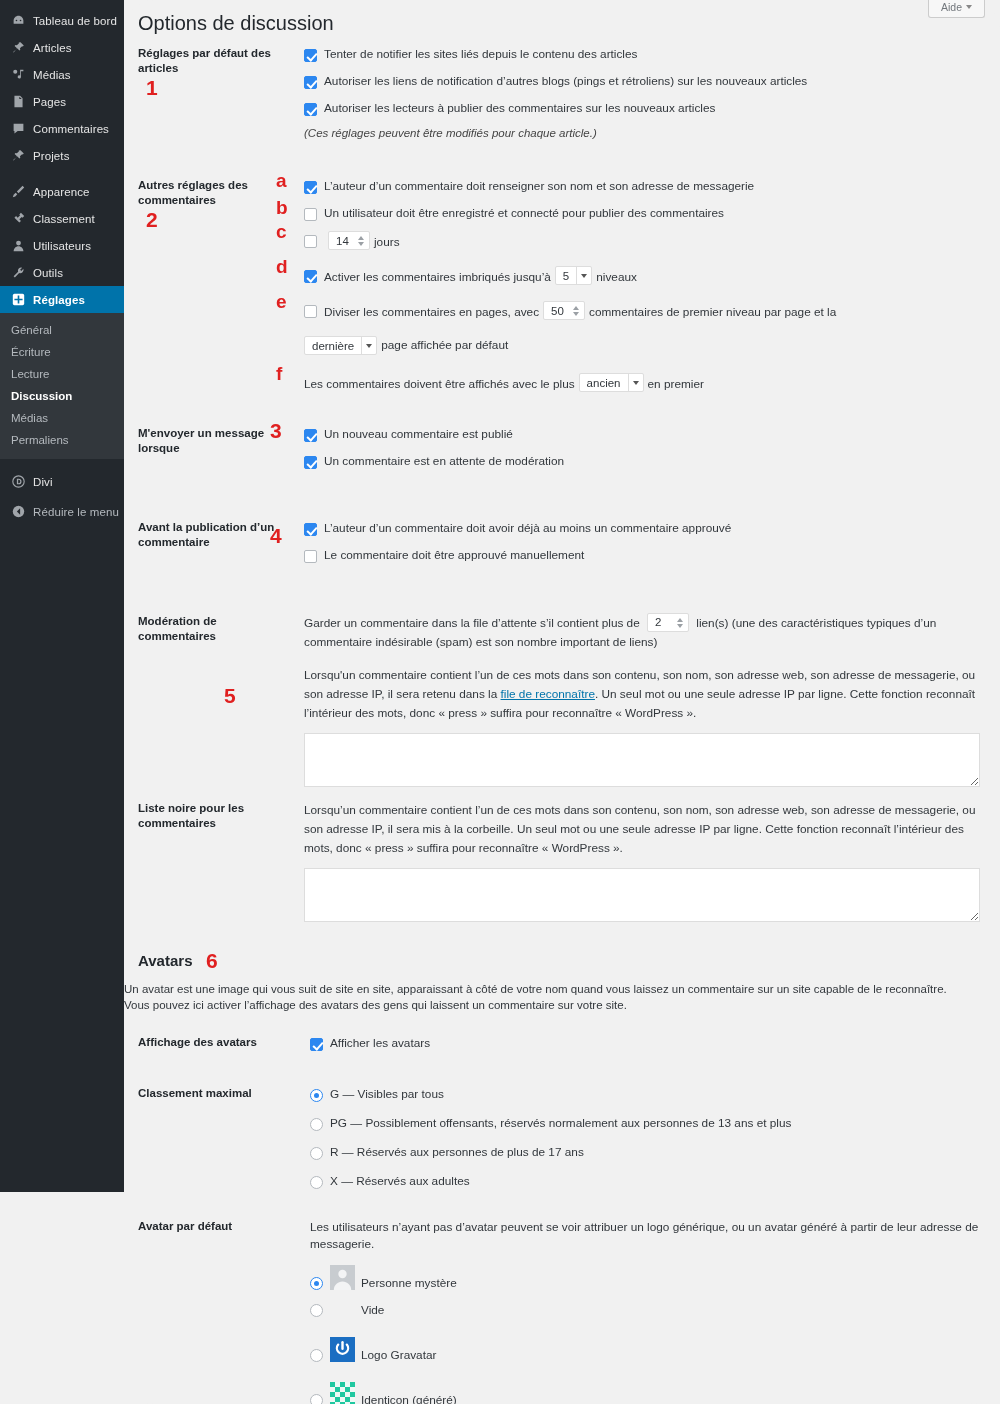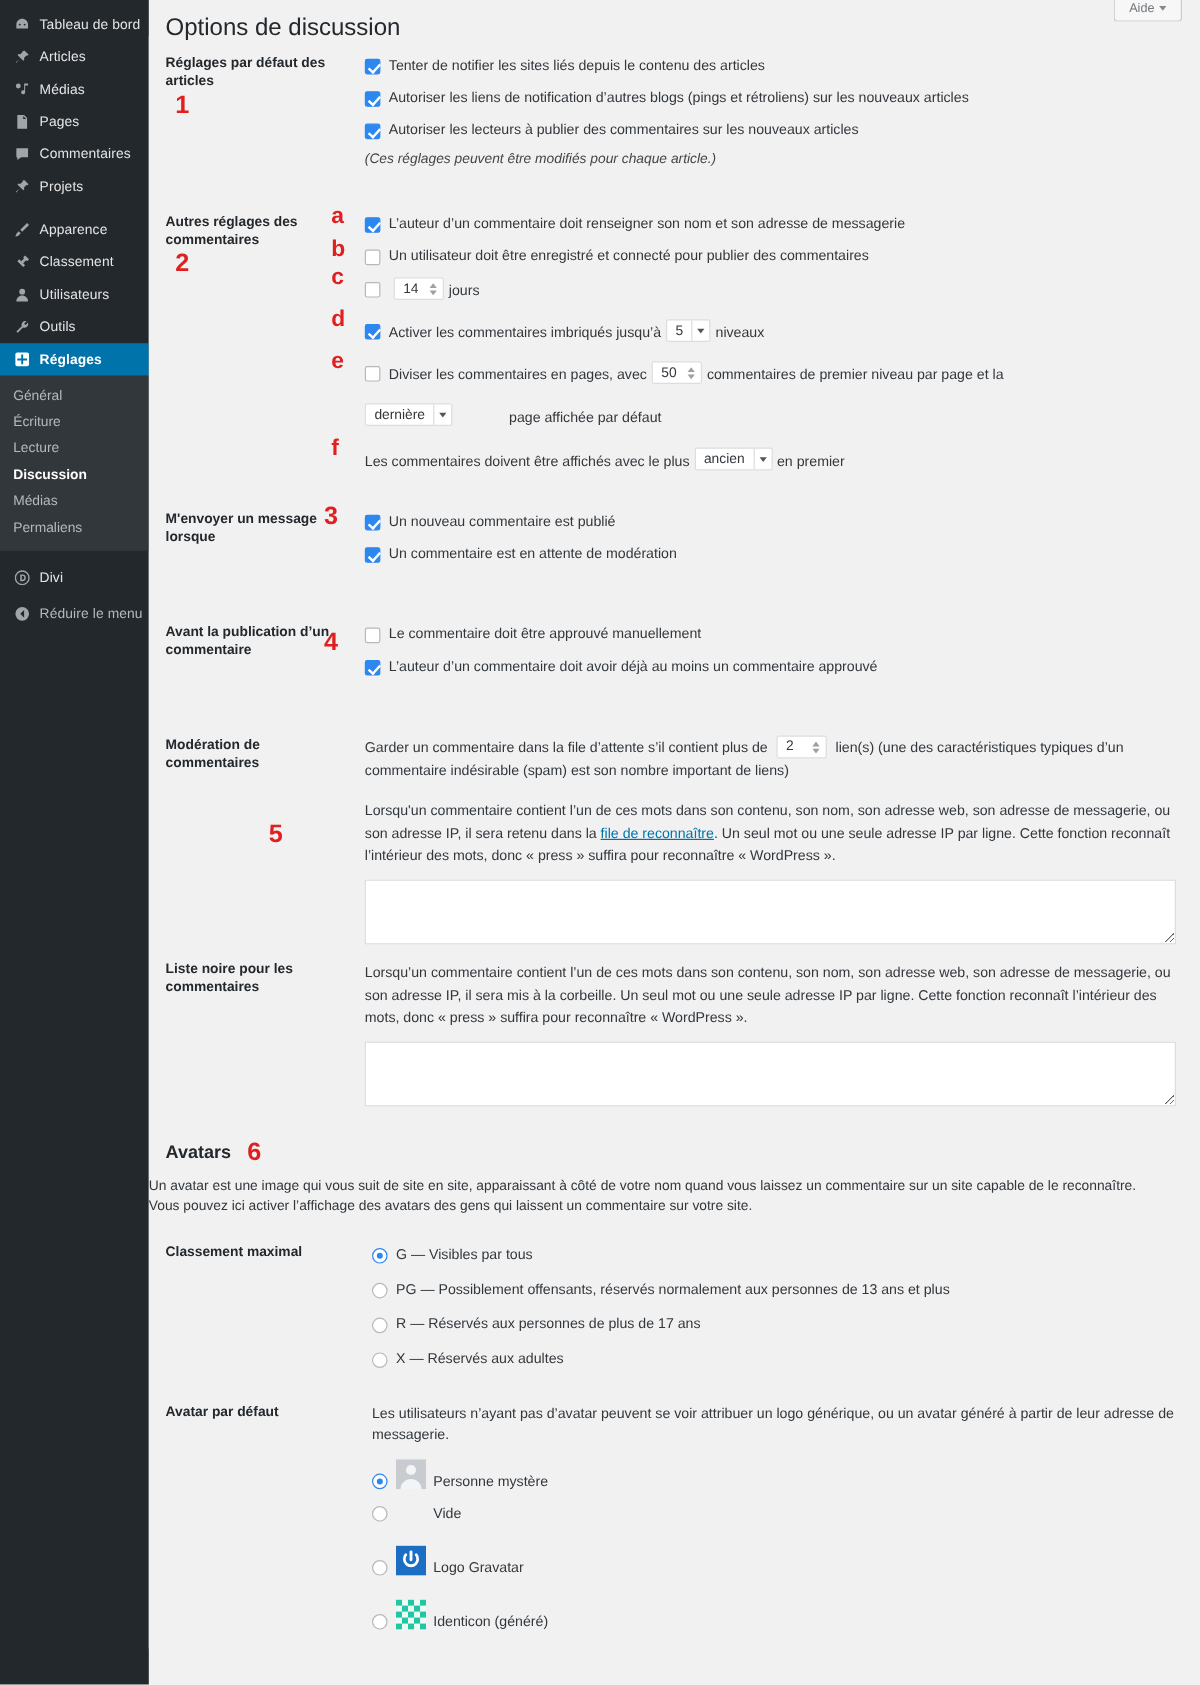--- a/index.html
+++ b/index.html
@@ -14,21 +14,21 @@
     height: 1404px;
     background: #f1f1f1;
     overflow: hidden;
   }
 
   
   #sidebar {
     position: absolute;
     left: 0; top: 0;
     width: 124px;
-    height: 1404px;
+    height: 1192px;
     background: #23282d;
     color: #eee;
     font-size: 11.5px;
   }
   .menu-top { padding-top: 7px; }
   .menu-item {
     display: flex;
     align-items: center;
     height: 27px;
     padding-left: 8px;
@@ -571,21 +571,21 @@
             <span class="numfield">
               <span class="nv">50</span>
               <span class="spin">
                   <i class="up"></i>
                   <i class="dn"></i>
                 </span>
             </span>
             <span>commentaires de premier niveau par page et la</span>
           </div>
 
-          <div class="cbline" style="align-items:flex-end;margin-bottom:18px;gap:43px;">
+          <div class="cbline" style="align-items:flex-start;margin-bottom:18px;">
             <span class="selfield" style="margin-left:0">
               <span class="sv">dernière</span>
               <span class="sarrow">
                   <i></i>
                 </span>
             </span>
             <span>page affichée par défaut</span>
           </div>
 
           <div class="cbline" style="align-items:center;margin-bottom:0;position:relative">
@@ -620,26 +620,26 @@
         </div>
       </div>
 
       <div class="row" style="min-height:70px; margin-top:24px">
         <div class="th">
           <span>Avant la publication d’un commentaire</span>
           <span class="annot annot-num" style="left:146px; top:8px;">4</span>
         </div>
         <div class="td">
           <div class="cbline">
+            <span class="cb checked"></span>
+            <span class="lbl">L’auteur d’un commentaire doit avoir déjà au moins un commentaire approuvé</span>
+          </div>
+          <div class="cbline">
             <span class="cb"></span>
             <span class="lbl">Le commentaire doit être approuvé manuellement</span>
-          </div>
-          <div class="cbline">
-            <span class="cb checked"></span>
-            <span class="lbl">L’auteur d’un commentaire doit avoir déjà au moins un commentaire approuvé</span>
           </div>
         </div>
       </div>
 
       <div class="row" style="margin-top:24px">
         <div class="th">
           <span>Modération de commentaires</span>
           <span class="annot annot-num" style="left:100px; top:74px;">5</span>
         </div>
         <div class="td">
@@ -670,20 +670,31 @@
           <textarea class="ta" style=""></textarea>
         </div>
       </div>
 
       <div style="margin-top:30px; position:relative;">
         <div class="section-h">Avatars</div>
         <span class="annot" style="font-size:21px; position:absolute; left:82px; top:-3px;">6</span>
         <div class="section-desc">Un avatar est une image qui vous suit de site en site, apparaissant à côté de votre nom quand vous laissez un commentaire sur un site capable de le reconnaître. Vous pouvez ici activer l’affichage des avatars des gens qui laissent un commentaire sur votre site.</div>
       </div>
 
+      <div class="row" style="margin-top:22px">
+        <div class="th">
+          <span>Affichage des avatars</span>
+        </div>
+        <div class="td" style="padding-left:6px">
+          <div class="cbline">
+            <span class="cb checked"></span>
+            <span class="lbl">Afficher les avatars</span>
+          </div>
+        </div>
+      </div>
 
       <div class="row" style="margin-top:24px">
         <div class="th">
           <span>Classement maximal</span>
         </div>
         <div class="td" style="padding-left:6px">
           <div class="cbline" style="margin-bottom:13px">
             <span class="rd checked"></span>
             <span class="lbl">G — Visibles par tous</span>
           </div>

